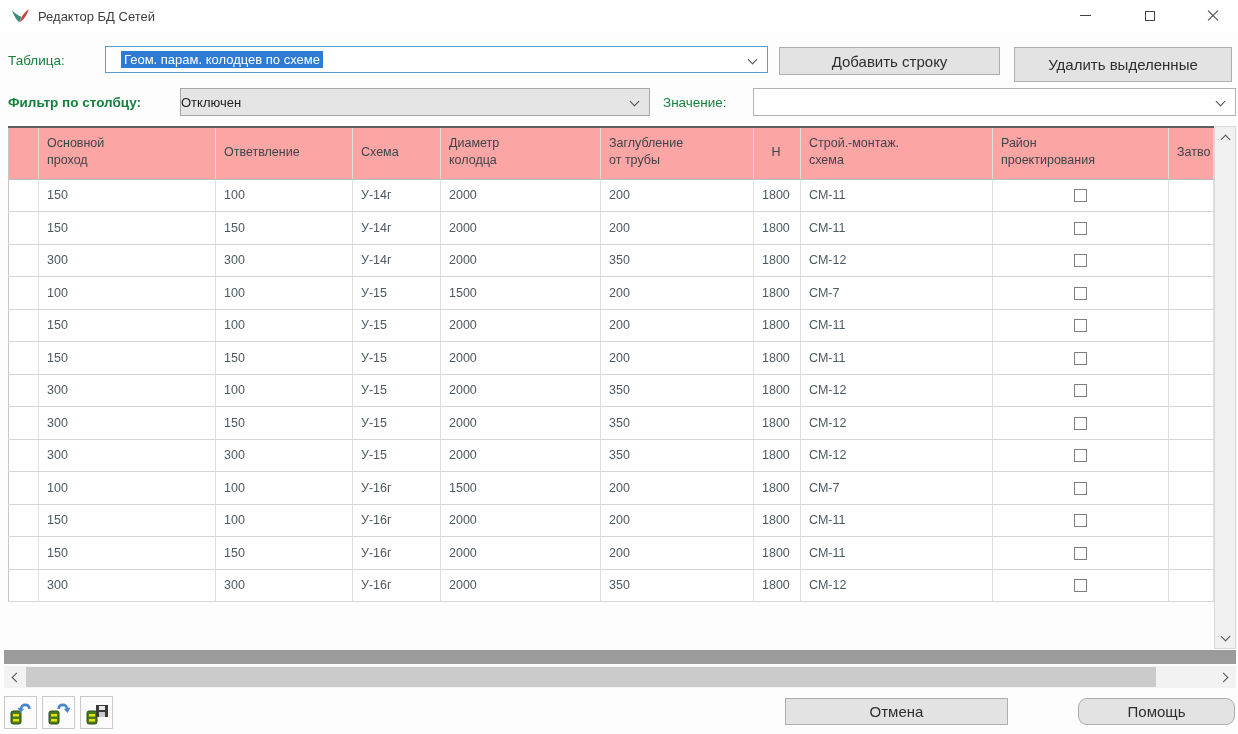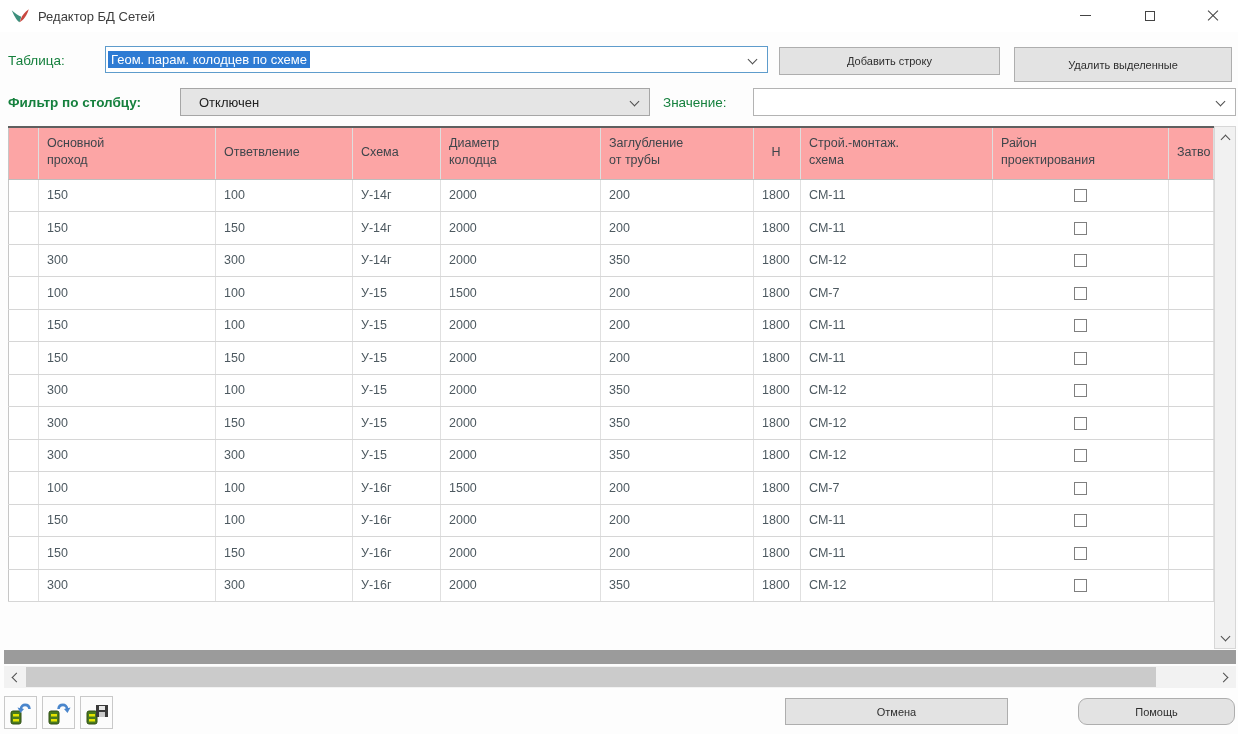--- a/index.html
+++ b/index.html
@@ -20,28 +20,28 @@
   .glyph-close { position:relative; width:12px; height:12px; display:block; }
   .glyph-close::before,.glyph-close::after { content:""; position:absolute; left:-1px; top:5px; width:14px; border-top:1.5px solid #444; }
   .glyph-close::before { transform:rotate(45deg); } .glyph-close::after { transform:rotate(-45deg); }
 
   
   .lbl { position:absolute; color:#15803d; font-size:13.5px; }
   .lbl-table { left:8px; top:53px; }
   .lbl-filter { left:8px; top:95px;font-weight:bold; }
   .lbl-value { left:663px; top:95px; }
   .combo { position:absolute; background:#fff; border:1px solid #b3b3b3; display:flex; align-items:center; }
-  .combo-table { left:105px; top:46px; width:663px; height:27px; border:1px solid #5e9ccc; padding-left:2px; }
+  .combo-table { left:105px; top:46px; width:663px; height:27px; border:1px solid #5e9ccc; padding-left:15px; }
   .sel-text { background:#2e7bd3; color:#fff; padding:1px 3px; font-size:13px; white-space:nowrap; }
-  .combo-filter { left:180px; top:88px; width:470px; height:28px; background:#e5e5e5; border:1px solid #a6a6a6; padding-left:18px; font-size:13px; color:#222; }
+  .combo-filter { left:180px; top:88px; width:470px; height:28px; background:#e5e5e5; border:1px solid #a6a6a6; padding-left:0; font-size:13px; color:#222; }
   .combo-value { left:753px; top:88px; width:483px; height:28px; }
   .combo-value input { border:none; outline:none; width:440px; height:24px; margin-left:6px; font-size:13px; font-family:inherit; background:transparent; }
   .chev { width:7px; height:7px; border-right:1.6px solid #4e4e4e; border-bottom:1.6px solid #4e4e4e; display:inline-block; transform:rotate(45deg); }
   .combo .chev { position:absolute; right:11px; top:9px; }
-  .btn { position:absolute; background:#e3e3e3; border:1px solid #aeaeae; font-size:11px; color:#2e2e2e; font-family:inherit; display:flex; align-items:center; justify-content:center; cursor:default; }
+  .btn { position:absolute; background:#e3e3e3; border:1px solid #aeaeae; font-size:15px; color:#2e2e2e; font-family:inherit; display:flex; align-items:center; justify-content:center; cursor:default; }
   .btn-add { left:779px; top:47px; width:221px; height:28px; }
   .btn-del { left:1014px; top:47px; width:218px; height:35px; }
 
   
   .grid-wrap { position:absolute; left:8px; top:126px; }
   table { border-collapse:collapse; table-layout:fixed; width:1205px; border-top:2px solid #5f5f5f; border-left:1px solid #c6c6c6; border-right:1px solid #c6c6c6; background:#fca5a5; }
   col.c0{width:30px;} col.c1{width:177px;} col.c2{width:137px;} col.c3{width:88px;} col.c4{width:160px;}
   col.c5{width:153px;} col.c6{width:47px;} col.c7{width:192px;} col.c8{width:176px;} col.c9{width:45px;}
   thead th { height:52px; font-weight:normal; text-align:left; vertical-align:middle; padding:2px 4px 4px 8px;
     border-right:1px solid #dedede; border-bottom:1px solid #bdbdbd; white-space:pre-line; line-height:1.35;

